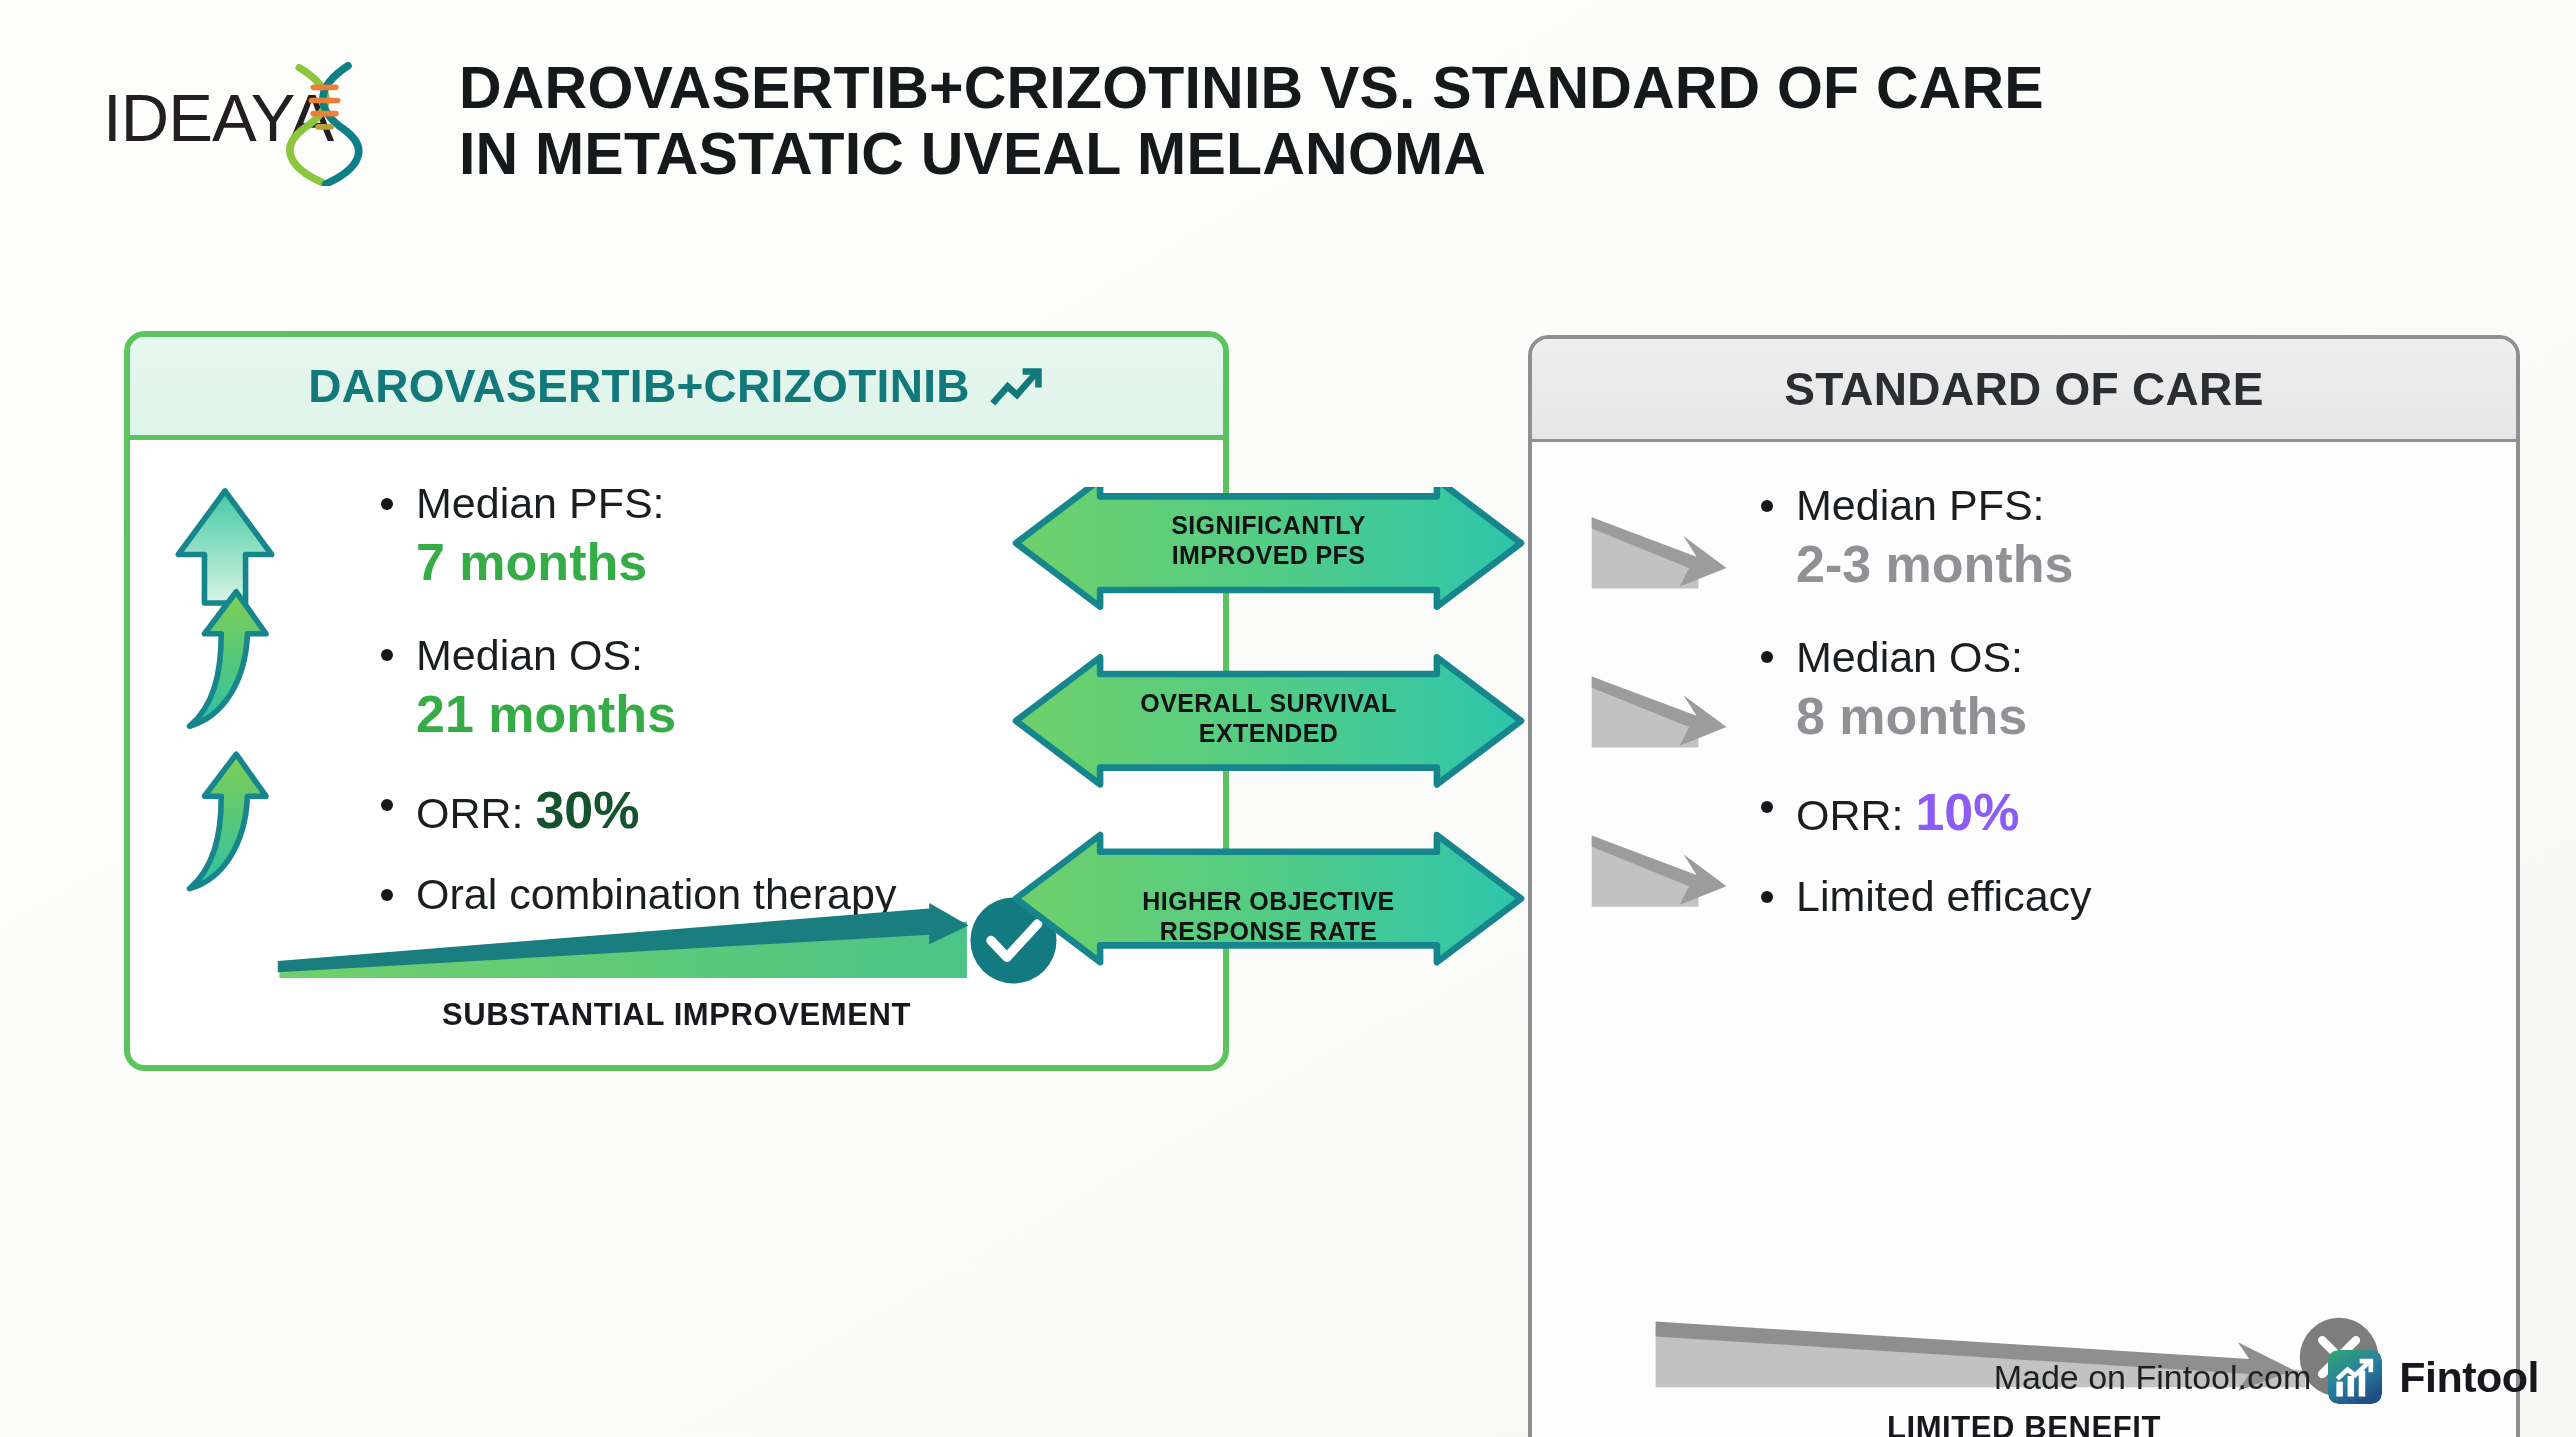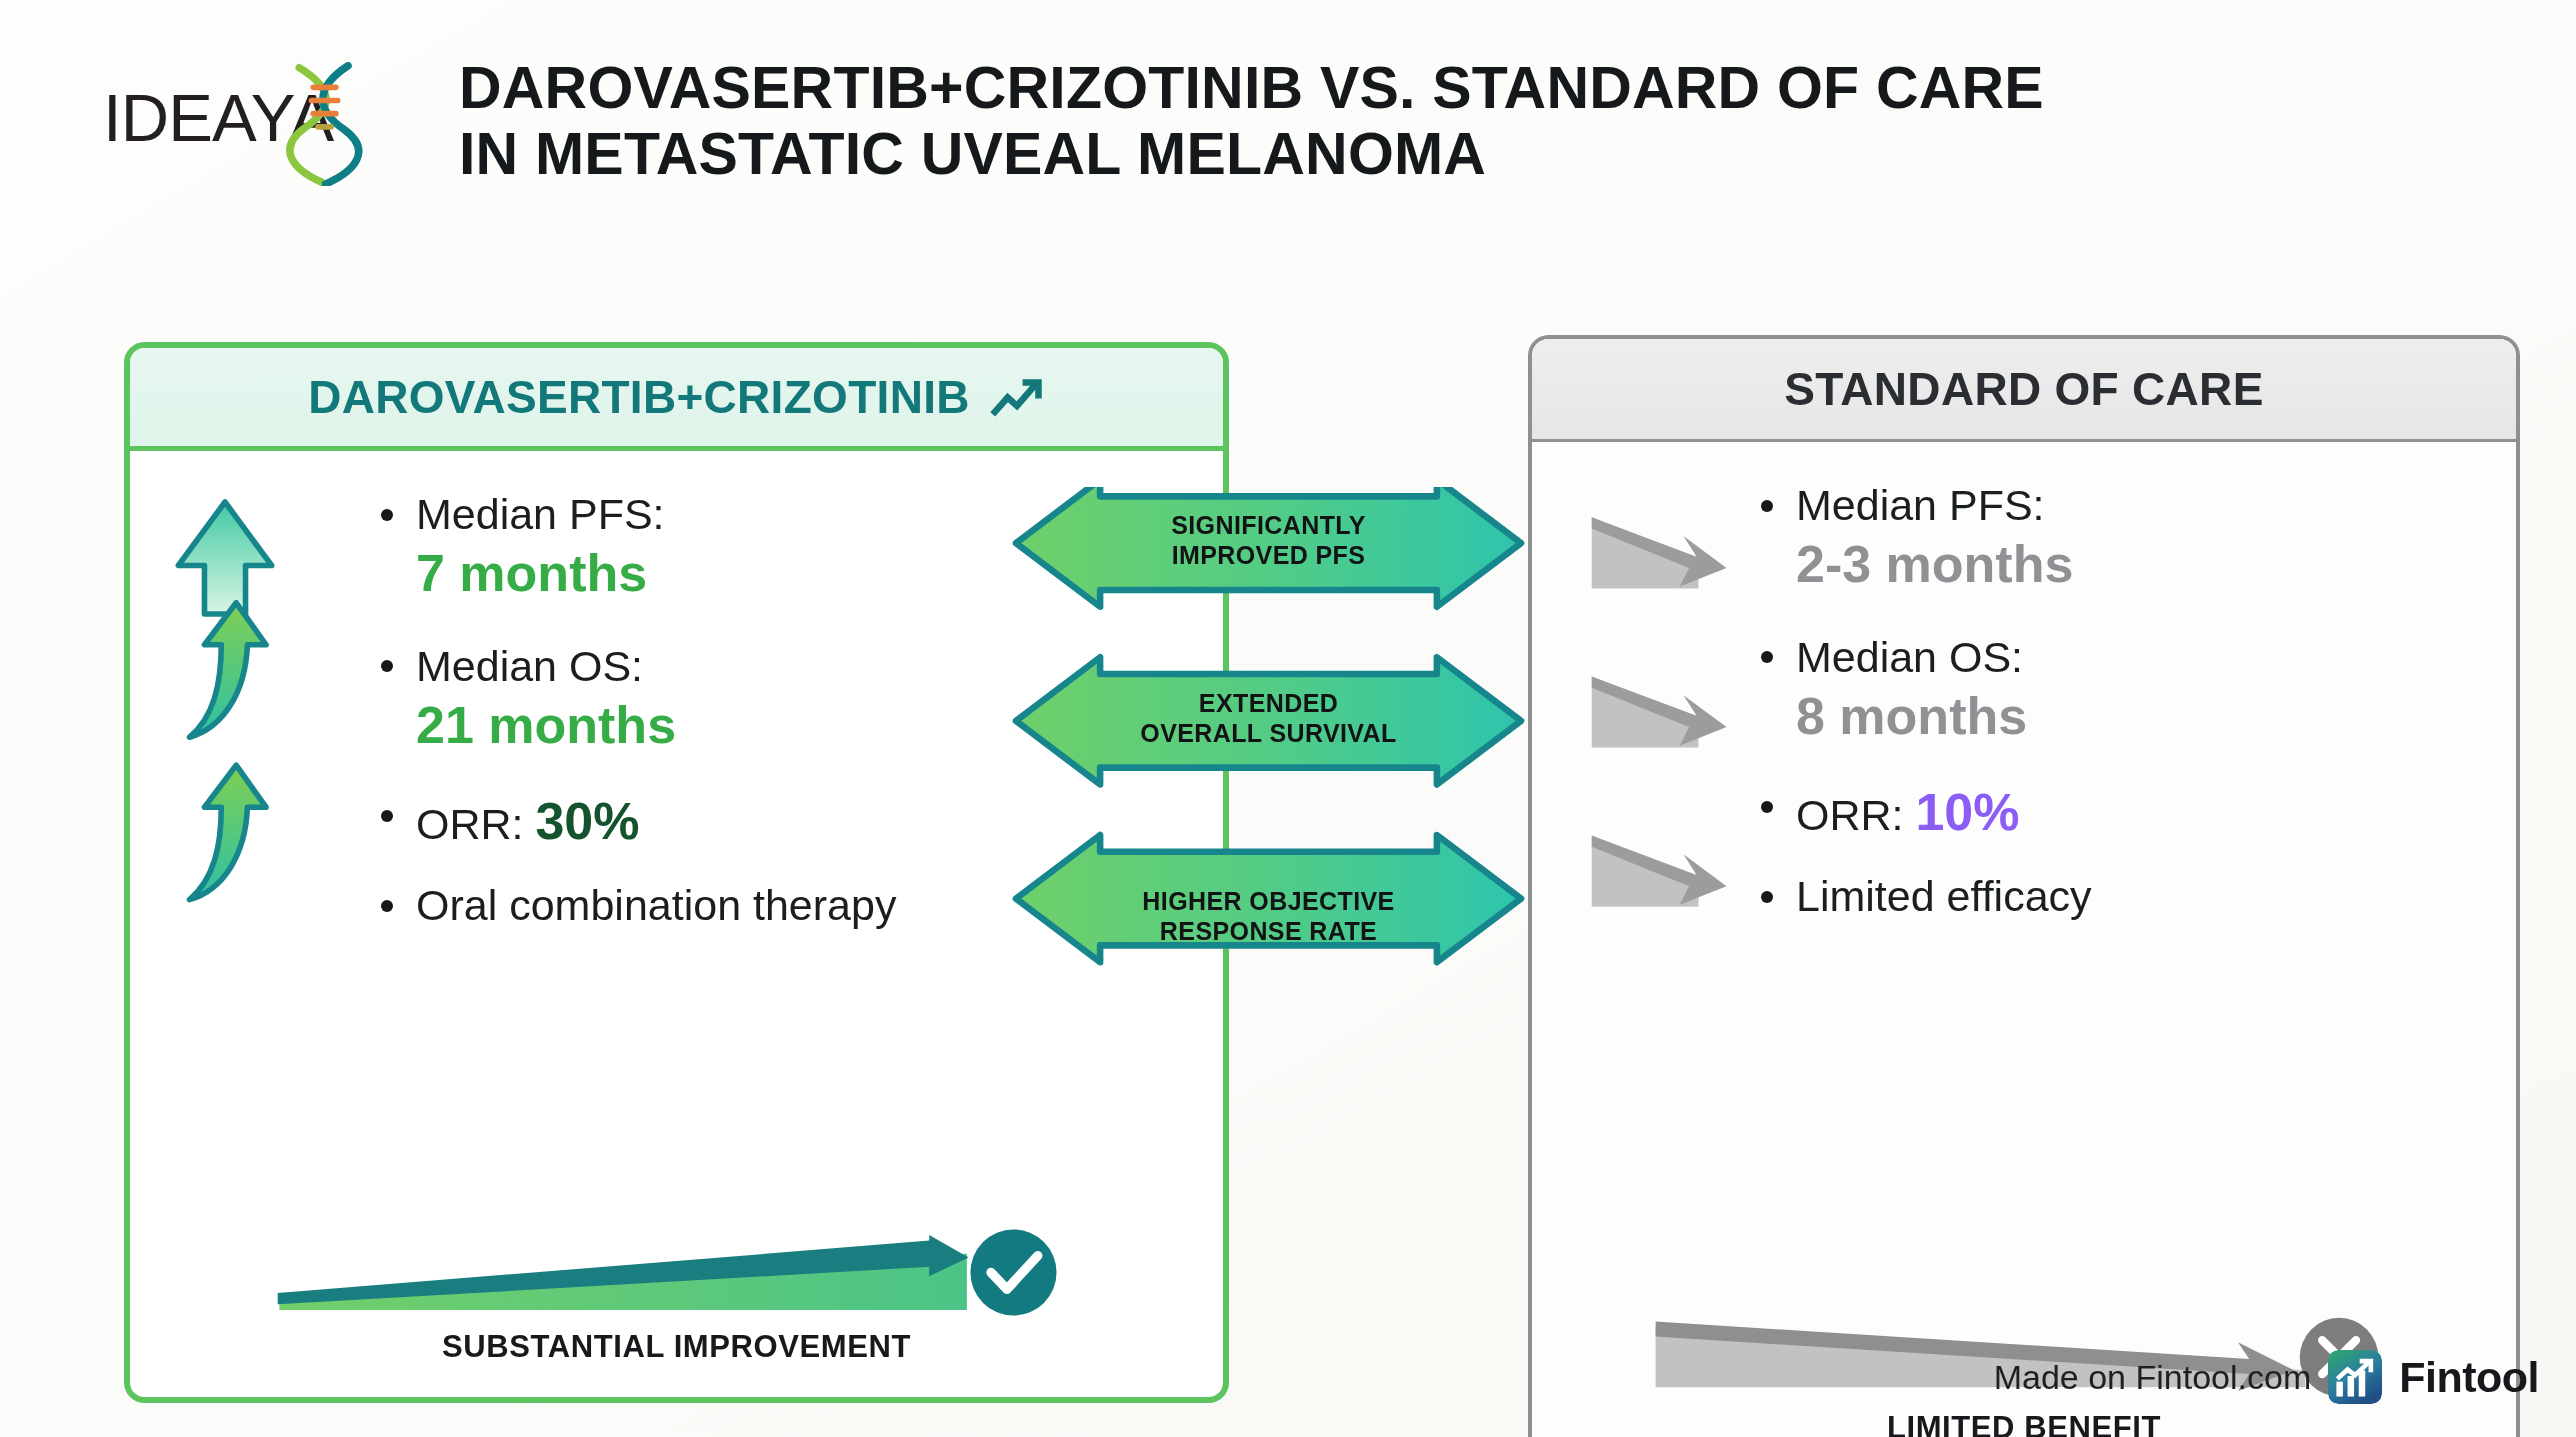--- a/index.html
+++ b/index.html
@@ -60,22 +60,22 @@
   }
 
   
   .panel {
     position: absolute;
     border-radius: 20.6px;
     box-sizing: border-box;
     overflow: hidden;
   }
   .panel-left {
-    left: 124px; top: 342px;
-    width: 1105px; height: 1061px;
+    left: 124px; top: 331px;
+    width: 1105px; height: 740px;
     border: 6.6px solid #5cc45e;
     background: #fefffe;
   }
   .panel-right {
     left: 1528px; top: 335px;
     width: 992px; height: 1147px;
     border: 4.7px solid #8e9094;
     background: #fdfdfd;
   }
   .panel-head {
@@ -439,22 +439,22 @@
     <g>
       <path d="M470 390 L470 372 L560 440 L470 508 L470 490 L110 490 L110 508 L20 440 L110 372 L110 390 Z" fill="url(#gBi)" stroke="#17868c" stroke-width="7" stroke-linejoin="round"></path>
     </g>
   </svg>
 
   <div class="arrow-caption cap-1">
     <div>SIGNIFICANTLY</div>
     <div>IMPROVED PFS</div>
   </div>
   <div class="arrow-caption cap-2">
+    <div>OVERALL SURVIVAL</div>
     <div>EXTENDED</div>
-    <div>OVERALL SURVIVAL</div>
   </div>
   <div class="arrow-caption cap-3">
     <div>HIGHER OBJECTIVE</div>
     <div>RESPONSE RATE</div>
   </div>
 </div>
 
 <div class="attribution">
   <span class="attr-text">Made on Fintool.com</span>
   <svg class="attr-logo-tile" viewBox="0 0 58 58">

